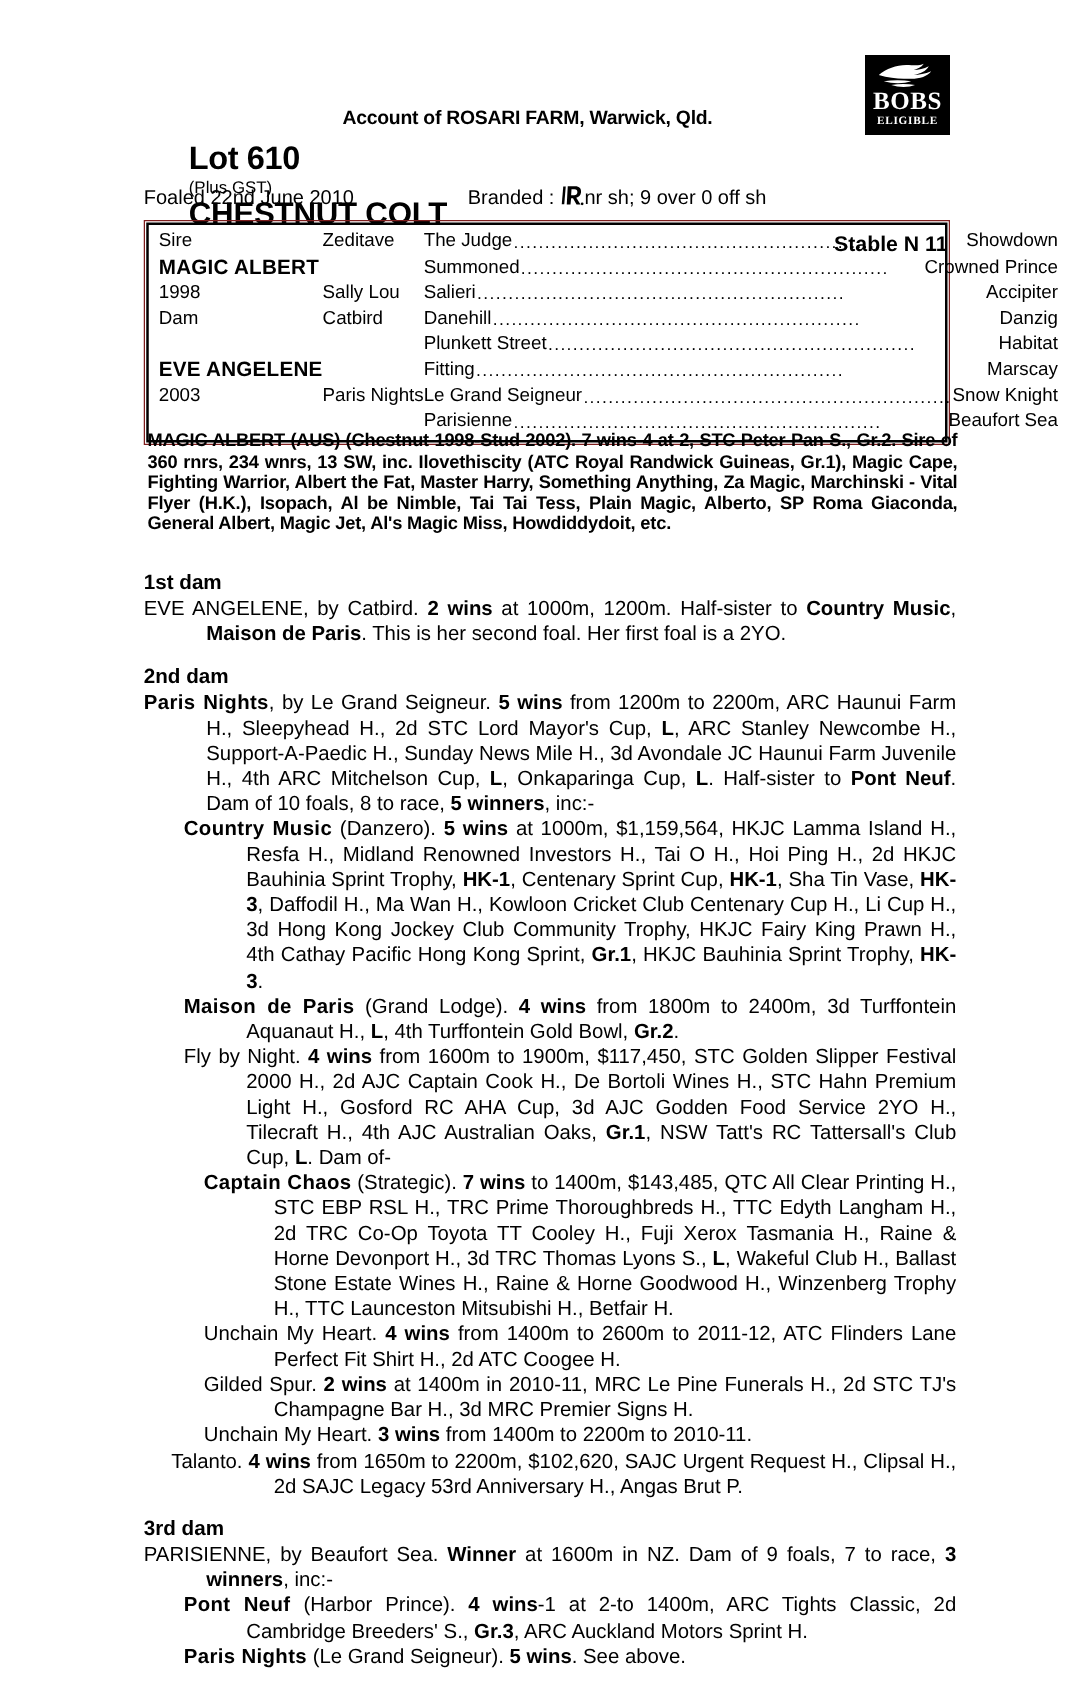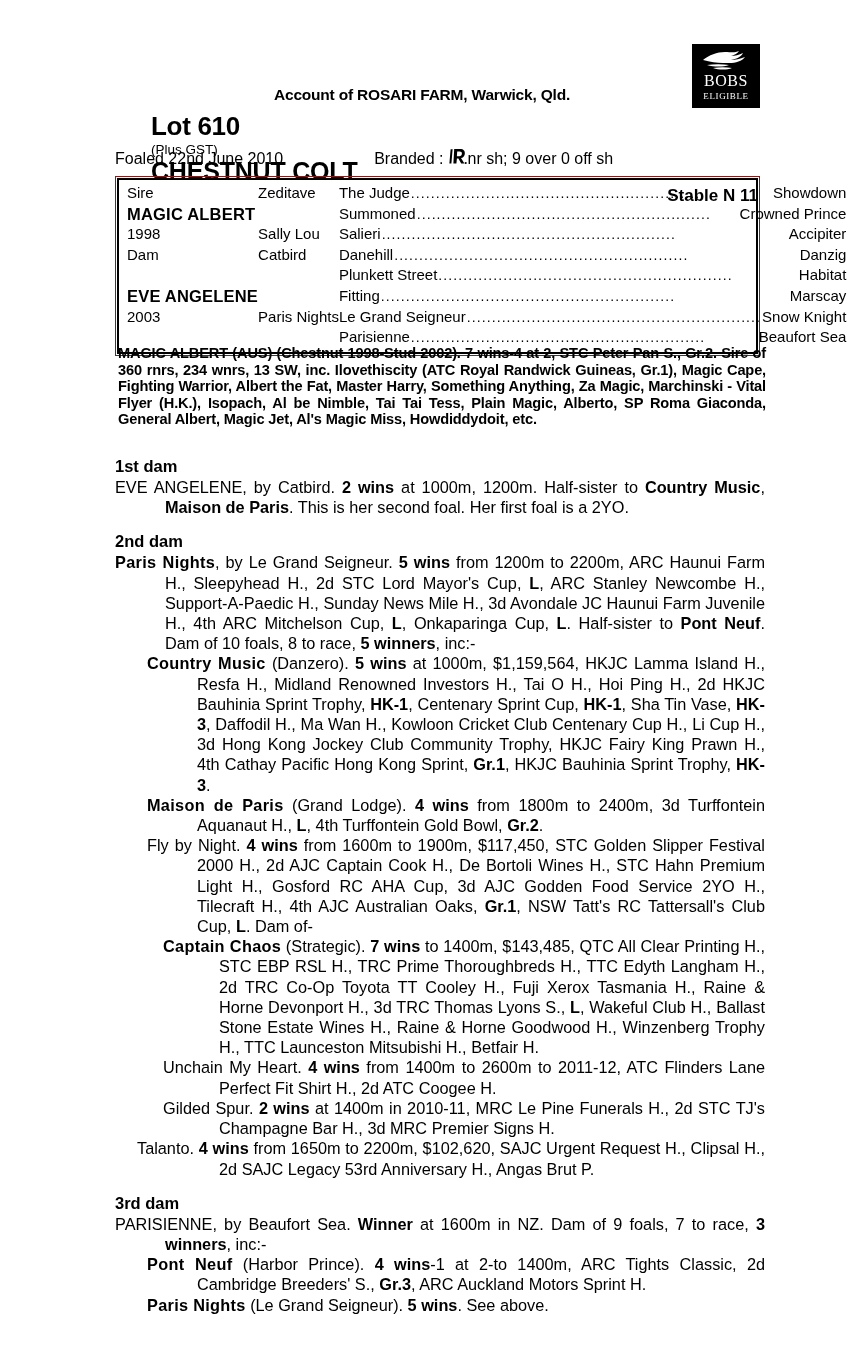--- a/index.html
+++ b/index.html
@@ -48,30 +48,30 @@
     padding-top: 5px;
   }
   .bobs-horse {
     width: 50px;
     height: 22px;
     display: block;
   }
   .bobs-word {
     color: #ffffff;
     font-family: "Liberation Serif", serif;
-    font-weight: normal;
-    font-size: 16px;
+    font-weight: bold;
+    font-size: 20px;
     line-height: 20px;
     letter-spacing: 0.5px;
     margin-top: 0px;
   }
   .bobs-sub {
     color: #ffffff;
     font-family: "Liberation Serif", serif;
-    font-weight: normal;
+    font-weight: bold;
     font-size: 9px;
     line-height: 10px;
     letter-spacing: 0.6px;
   }
 
   .account-line {
     text-align: center;
     font-weight: bold;
     font-size: 15.5px;
     letter-spacing: -0.2px;
@@ -387,20 +387,21 @@
     <p class="entry lv1"><b class="spaced">Maison de Paris</b><span> (Grand Lodge). </span><b>4 wins</b><span> from 1800m to 2400m, 3d Turffontein Aquanaut H., </span><b>L</b><span>, 4th Turffontein Gold Bowl, </span><b>Gr.2</b><span>.</span></p>
 
     <p class="entry lv1"><span>Fly by Night. </span><b>4 wins</b><span> from 1600m to 1900m, $117,450, STC Golden Slipper Festival 2000 H., 2d AJC Captain Cook H., De Bortoli Wines H., STC Hahn Premium Light H., Gosford RC AHA Cup, 3d AJC Godden Food Service 2YO H., Tilecraft H., 4th AJC Australian Oaks, </span><b>Gr.1</b><span>, NSW Tatt's RC Tattersall's Club Cup, </span><b>L</b><span>. Dam of-</span></p>
 
     <p class="entry lv2"><b class="spaced">Captain Chaos</b><span> (Strategic). </span><b>7 wins</b><span> to 1400m, $143,485, QTC All Clear Printing H., STC EBP RSL H., TRC Prime Thoroughbreds H., TTC Edyth Langham H., 2d TRC Co-Op Toyota TT Cooley H., Fuji Xerox Tasmania H., Raine &amp; Horne Devonport H., 3d TRC Thomas Lyons S., </span><b>L</b><span>, Wakeful Club H., Ballast Stone Estate Wines H., Raine &amp; Horne Goodwood H., Winzenberg Trophy H., TTC Launceston Mitsubishi H., Betfair H.</span></p>
 
     <p class="entry lv2"><span>Unchain My Heart. </span><b>4 wins</b><span> from 1400m to 2600m to 2011-12, ATC Flinders Lane Perfect Fit Shirt H., 2d ATC Coogee H.</span></p>
 
     <p class="entry lv2"><span>Gilded Spur. </span><b>2 wins</b><span> at 1400m in 2010-11, MRC Le Pine Funerals H., 2d STC TJ's Champagne Bar H., 3d MRC Premier Signs H.</span></p>
 
+    <p class="entry lv2 last-line-left"><span>Unchain My Heart. </span><b>3 wins</b><span> from 1400m to 2200m to 2010-11.</span></p>
 
     <p class="entry lv3"><span>Talanto. </span><b>4 wins</b><span> from 1650m to 2200m, $102,620, SAJC Urgent Request H., Clipsal H., 2d SAJC Legacy 53rd Anniversary H., Angas Brut P.</span></p>
 
     <div class="sec-gap"></div>
 
     <div class="dam-head">3rd dam</div>
 
     <p class="entry lv0"><span>PARISIENNE</span><span>, by Beaufort Sea. </span><b>Winner</b><span> at 1600m in NZ. Dam of 9 foals, 7 to race, </span><b>3 winners</b><span>, inc:-</span></p>
 
     <p class="entry lv1"><b class="spaced">Pont Neuf</b><span> (Harbor Prince). </span><b>4 wins</b><span>-1 at 2-to 1400m, ARC Tights Classic, 2d Cambridge Breeders' S., </span><b>Gr.3</b><span>, ARC Auckland Motors Sprint H.</span></p>

